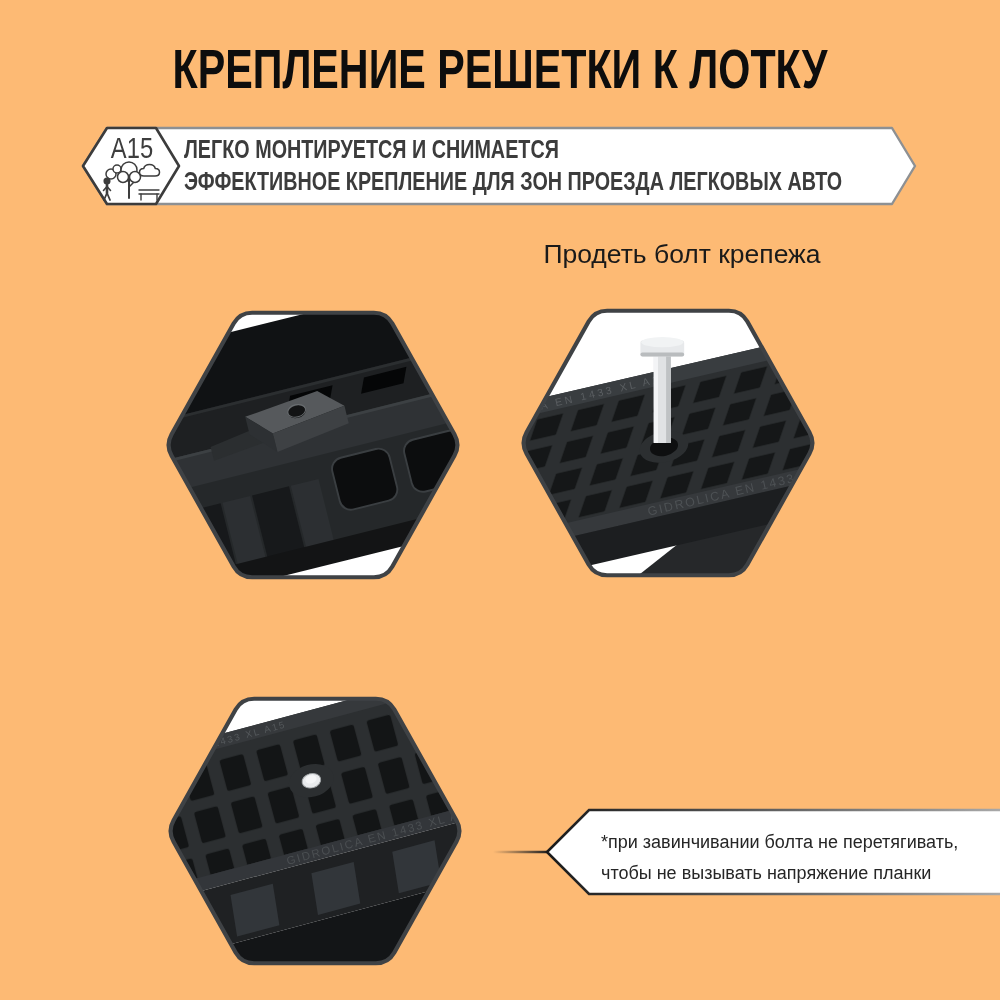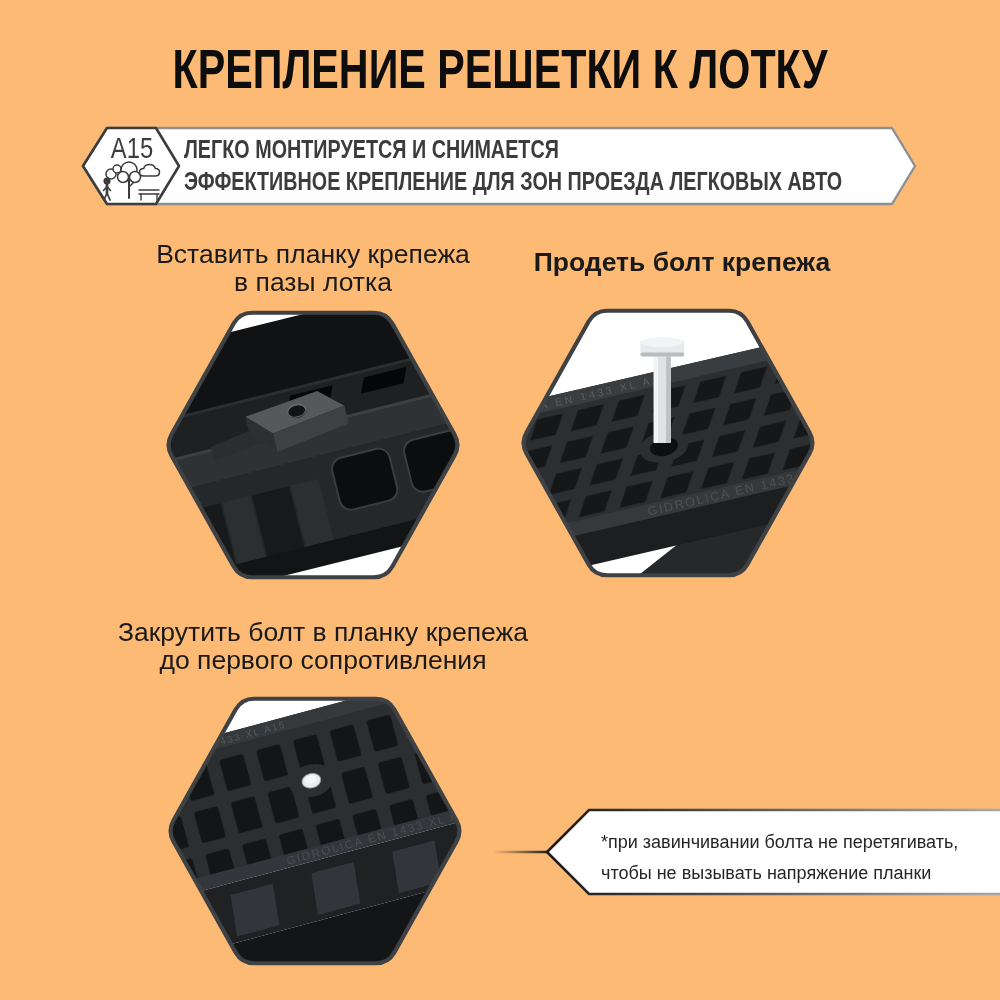--- a/index.html
+++ b/index.html
@@ -9,21 +9,21 @@
          font-weight:700;font-size:55px;line-height:62px;color:#0d0d0d;
          transform:scaleX(0.75);letter-spacing:0px;white-space:nowrap;}
   .banner-svg{position:absolute;left:80px;top:124px;}
   .banner-text{position:absolute;left:184px;top:133px;width:720px;}
   .banner-text span{display:block;font-weight:700;font-size:26px;line-height:32px;color:#3c3c3c;
          transform:scaleX(0.76);transform-origin:left center;white-space:nowrap;}
   .caption{position:absolute;width:440px;text-align:center;color:#1a1a1a;
            font-size:26.5px;line-height:28px;}
   .caption span{display:block;}
   .cap1{left:93px;top:240px;}
-  .cap2{left:462px;top:248px;font-weight:bold;}
+  .cap2{left:462px;top:240px;}
   .cap3{left:103px;top:618px;}
   .fig{position:absolute;}
   .fig1{left:156px;top:302px;}
   .fig2{left:511px;top:300px;}
   .fig3{left:158px;top:688px;}
   .note-svg{position:absolute;left:485px;top:800px;}
   .note-text{position:absolute;left:601px;top:827px;width:380px;color:#262626;
              font-size:18px;line-height:31px;}
   .note-text span{display:block;white-space:nowrap;}
   svg text{font-family:"Liberation Sans",sans-serif;}
@@ -62,30 +62,22 @@
         <path d="M59,66 L79,66 M59,70 L79,70"></path>
         <path d="M61,70 L61,76 M77,70 L77,76"></path>
       </g>
     </g>
   </svg>
   <div class="banner-text">
     <span>ЛЕГКО МОНТИРУЕТСЯ И СНИМАЕТСЯ</span>
     <span>ЭФФЕКТИВНОЕ КРЕПЛЕНИЕ ДЛЯ ЗОН ПРОЕЗДА ЛЕГКОВЫХ АВТО</span>
   </div>
 
-  <div class="caption cap1">
-    <span>Вставить планку крепежа</span>
-    <span>в пазы лотка</span>
-  </div>
   <div class="caption cap2">
     <span>Продеть болт крепежа</span>
-  </div>
-  <div class="caption cap3">
-    <span>Закрутить болт в планку крепежа</span>
-    <span>до первого сопротивления</span>
   </div>
 
   <svg class="fig fig1" width="314" height="286" viewBox="0 0 330 300">
     <defs>
       <clipPath id="hexclip1">
         <path d="M16.4,138.7 L81.6,22.3 Q88,11 101,11 L229,11 Q242,11 248.4,22.3 L313.6,138.7 Q320,150 313.6,161.3 L248.4,277.7 Q242,289 229,289 L101,289 Q88,289 81.6,277.7 L16.4,161.3 Q10,150 16.4,138.7 Z"></path>
       </clipPath>
     </defs>
     <g clip-path="url(#hexclip1)">
       <rect x="0" y="0" width="330" height="300" fill="#ffffff"></rect>

